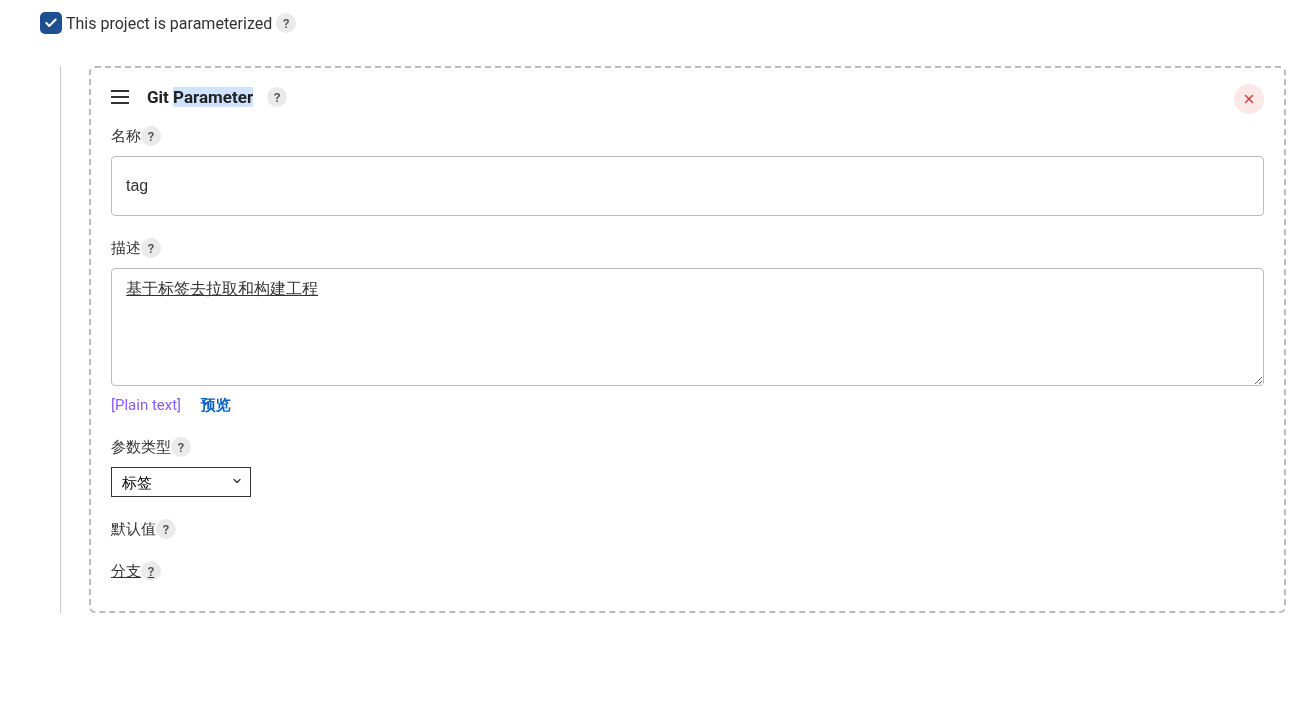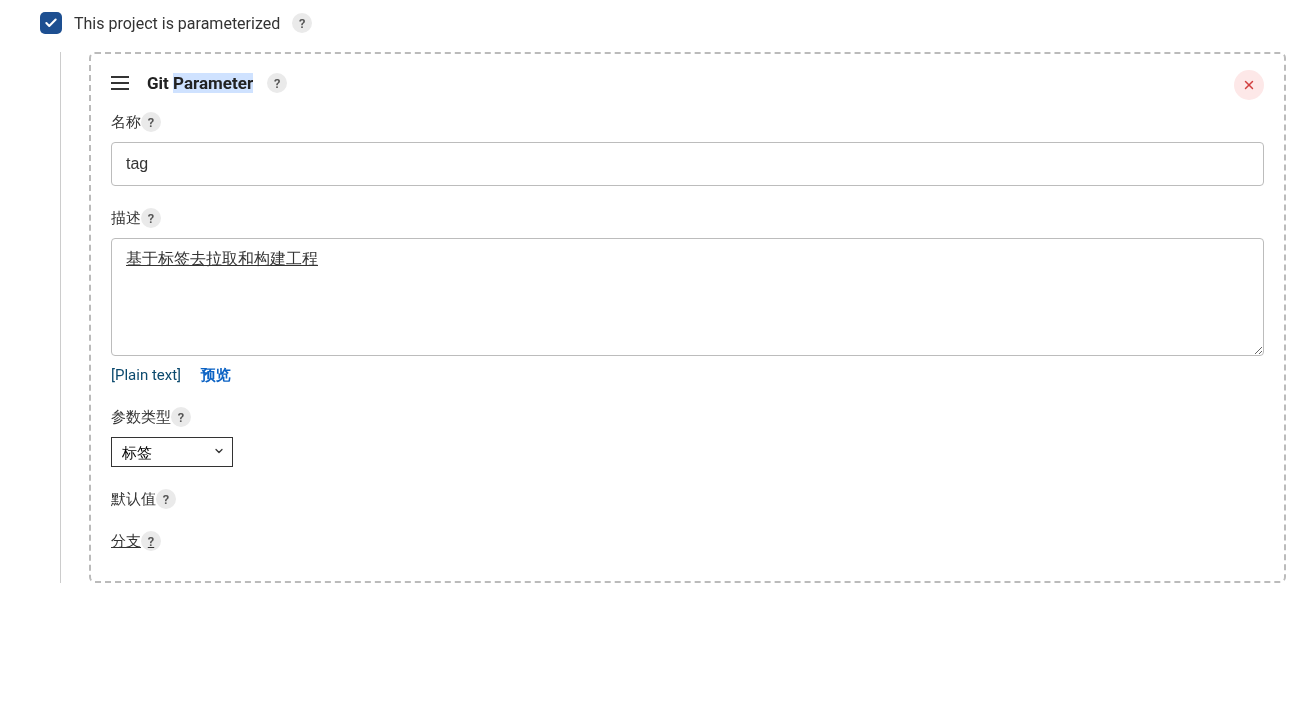--- a/index.html
+++ b/index.html
@@ -7,23 +7,23 @@
     margin: 0;
     padding: 12px 10px 0 10px;
     font-family: -apple-system, BlinkMacSystemFont, "Segoe UI", Roboto, "Helvetica Neue", Arial, sans-serif;
     font-size: 15px;
     color: #333;
     background: #fff;
   }
   .top-row {
     display: flex;
     align-items: center;
-    gap: 12px;
+    gap: 4px;
     margin-left: 30px;
-    margin-bottom: 18px;
+    margin-bottom: 32px;
   }
   .checkbox {
     width: 22px;
     height: 22px;
     border-radius: 5px;
     background: #063970;
     background: #1e4a8a;
     display: flex;
     align-items: center;
     justify-content: center;
@@ -108,21 +108,21 @@
   .field-group { margin-bottom: 22px; }
   .field-label {
     display: flex;
     align-items: center;
     font-size: 15px;
     color: #333;
     margin-bottom: 10px;
   }
   .text-input {
     width: 100%;
-    height: 44px;
+    height: 60px;
     border: 1px solid #bcbcbc;
     border-radius: 4px;
     padding: 0 14px;
     font-size: 16px;
     color: #333;
     background: #fff;
   }
   .textarea {
     width: 100%;
     height: 118px;
@@ -132,38 +132,38 @@
     font-size: 16px;
     color: #333;
     resize: both;
     font-family: inherit;
     text-decoration: underline;
   }
   .hint-row {
     margin-top: 6px;
     font-size: 15px;
   }
-  .hint-row .plain { color: #0c4a6e; }
+  .hint-row .plain { color: #8b5cf6; }
   .hint-row .link {
     color: #0b62c4;
     font-weight: 600;
     cursor: pointer;
     margin-left: 16px;
   }
   .select-wrap {
     position: relative;
     display: inline-block;
   }
   .select {
     appearance: none;
     -webkit-appearance: none;
     border: 1px solid #333;
     background: #fff;
     height: 30px;
-    width: 122px;
+    width: 140px;
     padding: 0 28px 0 10px;
     font-size: 15px;
     cursor: pointer;
   }
   .select-wrap .chev {
     position: absolute;
     right: 8px;
     top: 50%;
     transform: translateY(-50%);
     pointer-events: none;

